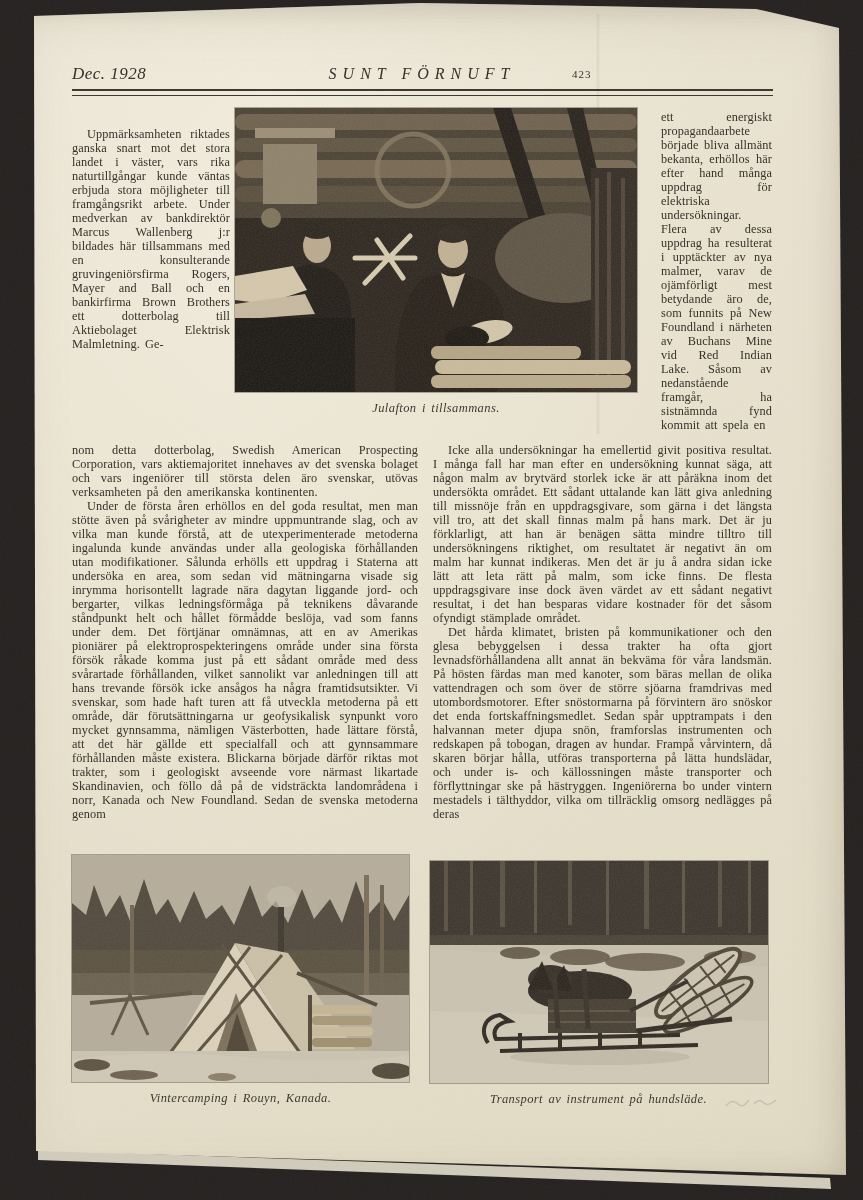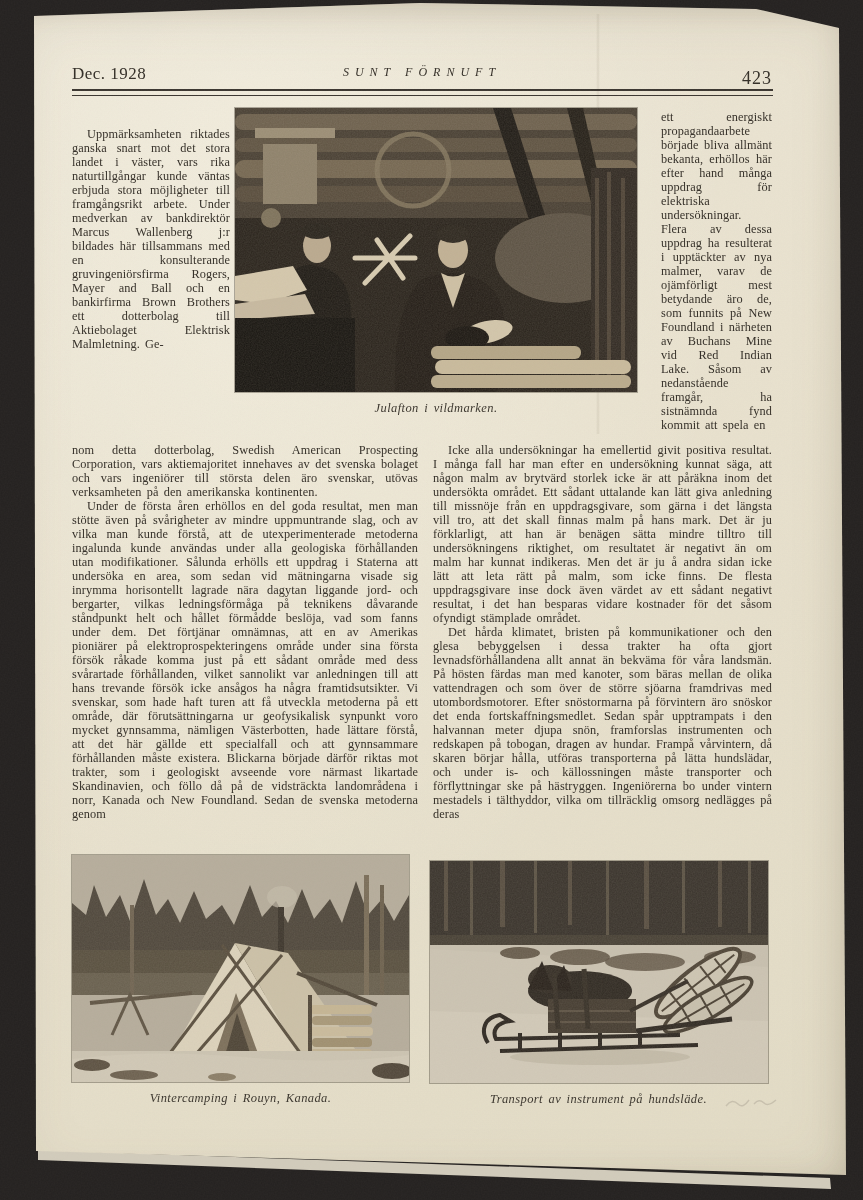--- a/index.html
+++ b/index.html
@@ -31,29 +31,29 @@
     content:"";position:absolute;inset:0;pointer-events:none;
     box-shadow:inset 0 0 70px rgba(118,102,74,0.22), inset -14px -12px 36px rgba(90,78,56,0.22), inset 10px 8px 28px rgba(110,96,70,0.12);
   }
   .crease{
     position:absolute;left:596px;top:14px;width:4px;height:420px;pointer-events:none;
     background:linear-gradient(to right,rgba(0,0,0,0) 0%,rgba(90,78,58,0.10) 50%,rgba(0,0,0,0) 100%);
   }
   
   .hdr-date{
     position:absolute;left:72px;top:64px;width:200px;
-    font-size:17px;letter-spacing:0.5px;color:var(--ink);
+    font-style:italic;font-size:17px;letter-spacing:0.5px;color:var(--ink);
   }
   .hdr-title{
     position:absolute;left:72px;top:65px;width:700px;text-align:center;
-    font-style:italic;font-size:12px;letter-spacing:6px;color:var(--ink);
+    font-style:italic;font-size:16px;letter-spacing:6px;color:var(--ink);
   }
   .hdr-page{
-    position:absolute;left:572px;top:68px;width:200px;text-align:right;
-    font-size:18px;letter-spacing:1px;color:var(--ink);
+    position:absolute;left:572px;top:68px;width:200px;text-align:left;
+    font-size:11px;letter-spacing:1px;color:var(--ink);
   }
   .hdr-rule{
     position:absolute;left:72px;top:89px;width:701px;height:4px;
     border-top:2.5px solid var(--rule);
     border-bottom:1px solid var(--rule);
   }
   
   .coltext{
     position:absolute;overflow:hidden;
     font-size:12.3px;line-height:14px;text-align:justify;
@@ -132,21 +132,21 @@
     <path d="M362,70 v200 M374,64 v210 M388,70 v206" stroke="#4c4134" stroke-width="4"></path>
     <ellipse cx="232" cy="230" rx="22" ry="12" fill="#17130e"></ellipse>
     <rect x="196" y="238" width="150" height="13" rx="6" fill="#b4a585"></rect>
     <rect x="200" y="252" width="196" height="14" rx="7" fill="#cabb9c"></rect>
     <rect x="196" y="267" width="200" height="13" rx="6" fill="#baab8c"></rect>
     <path d="M0,168 L58,158 L72,182 L30,196 L0,192 Z" fill="#d6c9ad"></path>
     <path d="M0,196 L70,186 L80,206 L0,212 Z" fill="#c8baa0"></path>
     <rect y="210" width="120" height="74" fill="#14110d"></rect>
     <rect width="402" height="284" filter="url(#grainA)" opacity="0.55"></rect>
   </svg>
-  <figcaption>Julafton i vildmarken.</figcaption>
+  <figcaption>Julafton i tillsammans.</figcaption>
 </figure>
 
 <div class="coltext col-wide-left">
   <p>nom detta dotterbolag, Swedish American Prospecting Corporation, vars aktiemajoritet innehaves av det svenska bolaget och vars ingeniörer till största delen äro svenskar, utövas verksamheten på den amerikanska kontinenten.</p>
   <p class="indent">Under de första åren erhöllos en del goda resultat, men man stötte även på svårigheter av mindre uppmuntrande slag, och av vilka man kunde förstå, att de utexperimenterade metoderna ingalunda kunde användas under alla geologiska förhållanden utan modifikationer. Sålunda erhölls ett uppdrag i Staterna att undersöka en area, som sedan vid mätningarna visade sig inrymma horisontellt lagrade nära dagytan liggande jord- och bergarter, vilkas ledningsförmåga på teknikens dåvarande ståndpunkt helt och hållet förmådde beslöja, vad som fanns under dem. Det förtjänar omnämnas, att en av Amerikas pioniärer på elektroprospekteringens område under sina första försök råkade komma just på ett sådant område med dess svårartade förhållanden, vilket sannolikt var anledningen till att hans trevande försök icke ansågos ha några framtidsutsikter. Vi svenskar, som hade haft turen att få utveckla metoderna på ett område, där förutsättningarna ur geofysikalisk synpunkt voro mycket gynnsamma, nämligen Västerbotten, hade lättare förstå, att det här gällde ett specialfall och att gynnsammare förhållanden måste existera. Blickarna började därför riktas mot trakter, som i geologiskt avseende vore närmast likartade Skandinavien, och föllo då på de vidsträckta landområdena i norr, Kanada och New Foundland. Sedan de svenska metoderna genom</p>
 </div>
 <div class="coltext col-wide-right">
   <p class="indent">Icke alla undersökningar ha emellertid givit positiva resultat. I många fall har man efter en undersökning kunnat säga, att någon malm av brytvärd storlek icke är att påräkna inom det undersökta området. Ett sådant uttalande kan lätt giva anledning till missnöje från en uppdragsgivare, som gärna i det längsta vill tro, att det skall finnas malm på hans mark. Det är ju förklarligt, att han är benägen sätta mindre tilltro till undersökningens riktighet, om resultatet är negativt än om malm har kunnat indikeras. Men det är ju å andra sidan icke lätt att leta rätt på malm, som icke finns. De flesta uppdragsgivare inse dock även värdet av ett sådant negativt resultat, i det han besparas vidare kostnader för det såsom ofyndigt stämplade området.</p>
   <p class="indent">Det hårda klimatet, bristen på kommunikationer och den glesa bebyggelsen i dessa trakter ha ofta gjort levnadsförhållandena allt annat än bekväma för våra landsmän. På hösten färdas man med kanoter, som bäras mellan de olika vattendragen och som över de större sjöarna framdrivas med utombordsmotorer. Efter snöstormarna på förvintern äro snöskor det enda fortskaffningsmedlet. Sedan spår upptrampats i den halvannan meter djupa snön, framforslas instrumenten och redskapen på tobogan, dragen av hundar. Frampå vårvintern, då skaren börjar hålla, utföras transporterna på lätta hundslädar, och under is- och källossningen måste transporter och förflyttningar ske på hästryggen. Ingeniörerna bo under vintern mestadels i tälthyddor, vilka om tillräcklig omsorg nedlägges på deras</p>
 </div>

